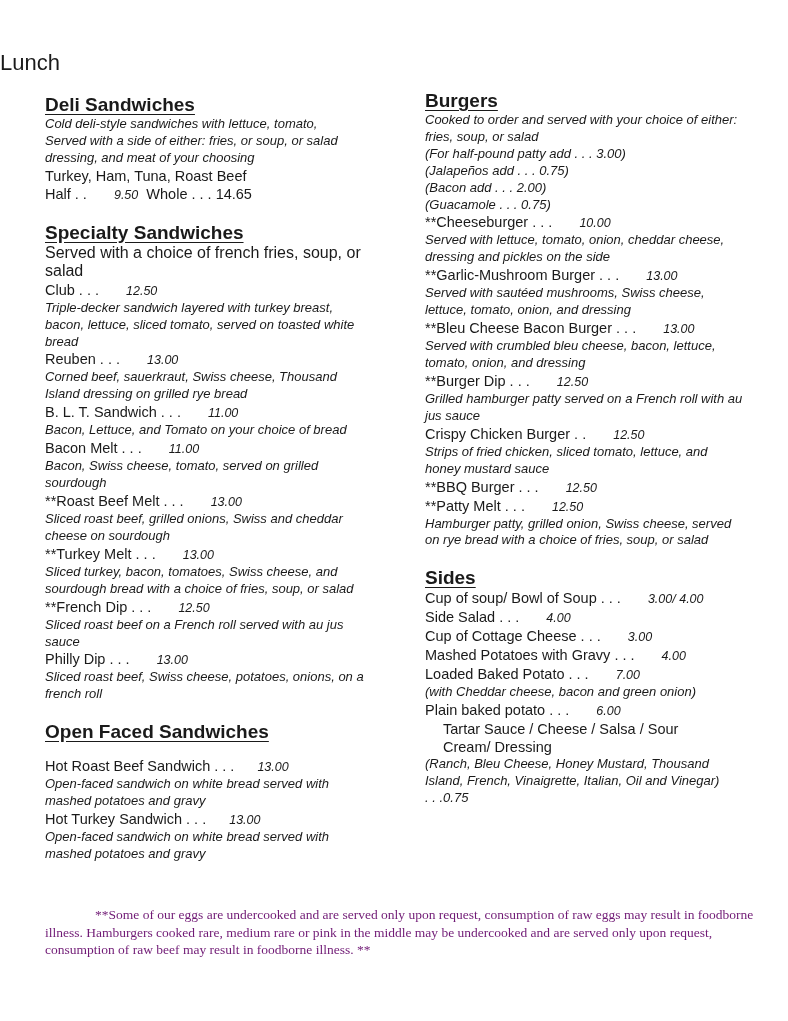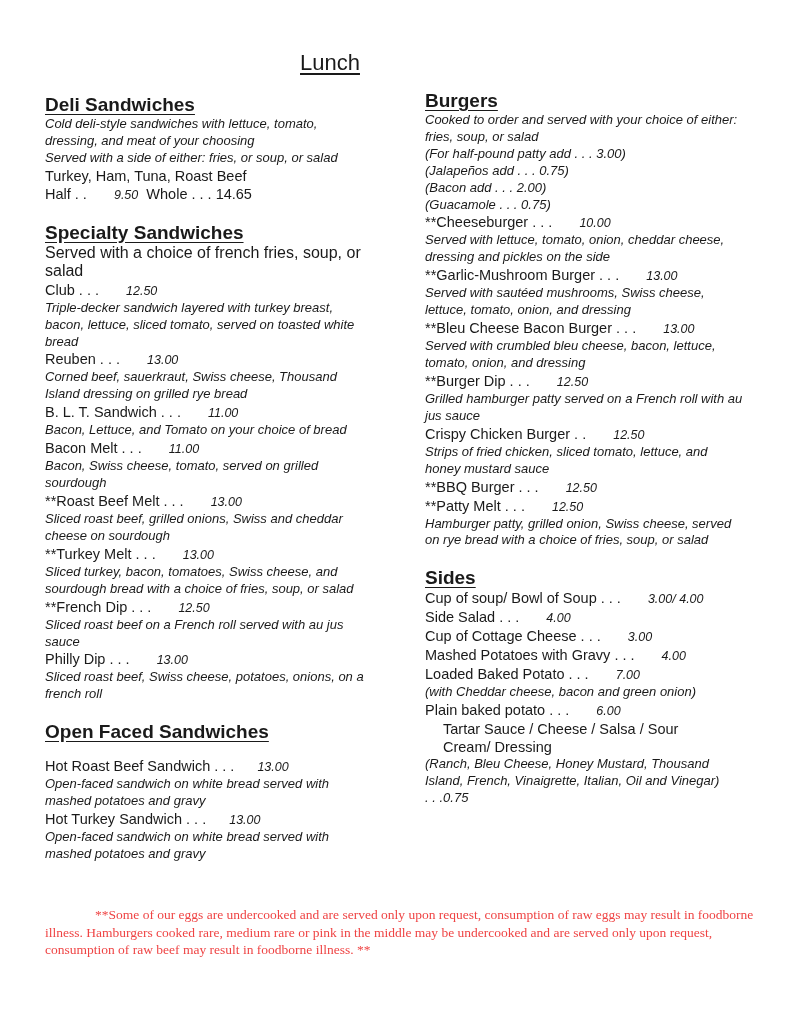--- a/index.html
+++ b/index.html
@@ -2,54 +2,54 @@
 <html><head>
 <meta charset="utf-8">
 <style>
   html, body { margin: 0; padding: 0; background: #ffffff; }
   body {
     width: 788px; height: 1021px; position: relative; overflow: hidden;
     font-family: "Liberation Sans", sans-serif; color: #1a1a1a;
   }
   .page-title {
     position: absolute; left: 0; width: 660px; top: 50px;
-    text-align: center; font-size: 22px; text-decoration: underline;
+    font-size: 22px; 
     text-underline-offset: 3px; line-height: 26px;
   }
   .col { position: absolute; text-align: left; }
   .col-left { left: 45px; width: 330px; top: 94px; }
   .col-right { left: 425px; width: 320px; top: 90px; }
   .section-title {
     font-size: 19px; text-decoration: underline; text-underline-offset: 3px;
     line-height: 22px; margin: 0;
   }
   .desc { font-style: italic; font-size: 13px; line-height: 16.9px; }
   .item { font-size: 14.5px; line-height: 18px; }
   .item .price { font-style: italic; font-size: 12.5px; margin-left: 23px; }
   .note { font-size: 16px; line-height: 18.5px; }
   .gap-lg { height: 18px; }
   .gap-md { height: 14px; }
   .footer {
     position: absolute; left: 45px; width: 712px; top: 906px;
     font-family: "Liberation Serif", serif; font-size: 13.5px; line-height: 17.5px;
-    text-indent: 50px; color: #ef4444;
+    text-indent: 50px; color: #701a75;
   }
 </style>
 </head>
 <body>
 
 <div class="page-title">Lunch</div>
 
 <div class="col col-left">
 
   <section>
     <h2 class="section-title">Deli Sandwiches</h2>
     <div class="desc">Cold deli-style sandwiches with lettuce, tomato,</div>
+    <div class="desc">Served with a side of either: fries, or soup, or salad</div>
     <div class="desc">dressing, and meat of your choosing</div>
-    <div class="desc">Served with a side of either: fries, or soup, or salad</div>
     <div class="item">Turkey, Ham, Tuna, Roast Beef</div>
     <div class="item">
       <span>Half . .</span>
       <span class="price">9.50</span>
       &nbsp;<span>Whole . . . 14.65</span>
     </div>
   </section>
 
   <div class="gap-lg"></div>
 

